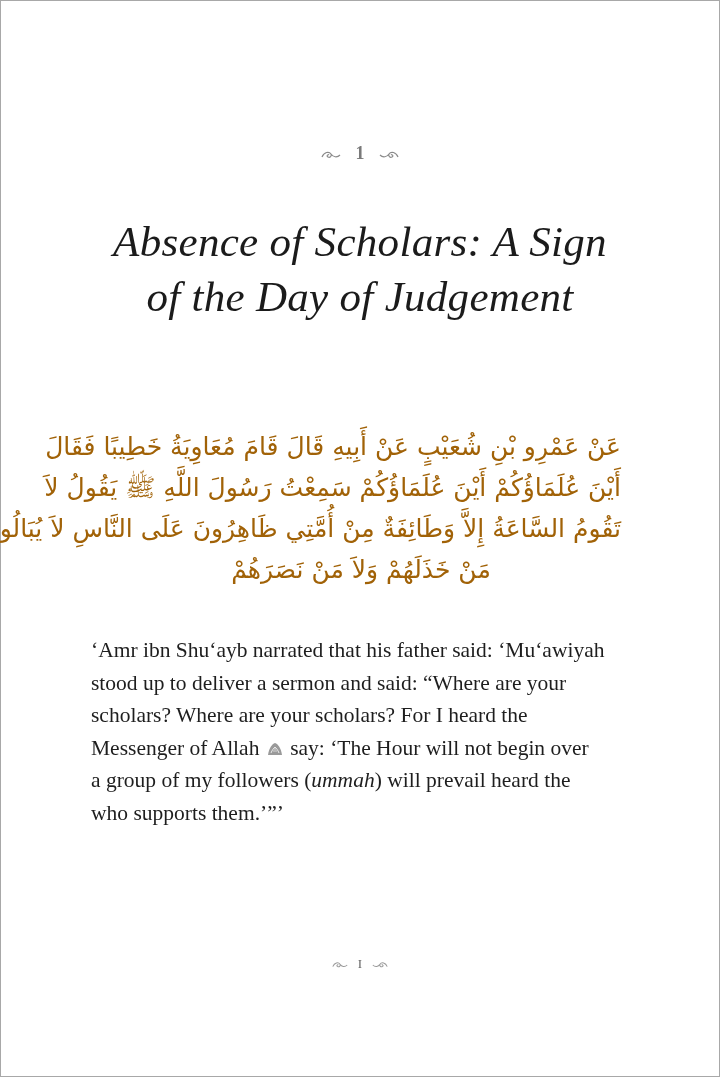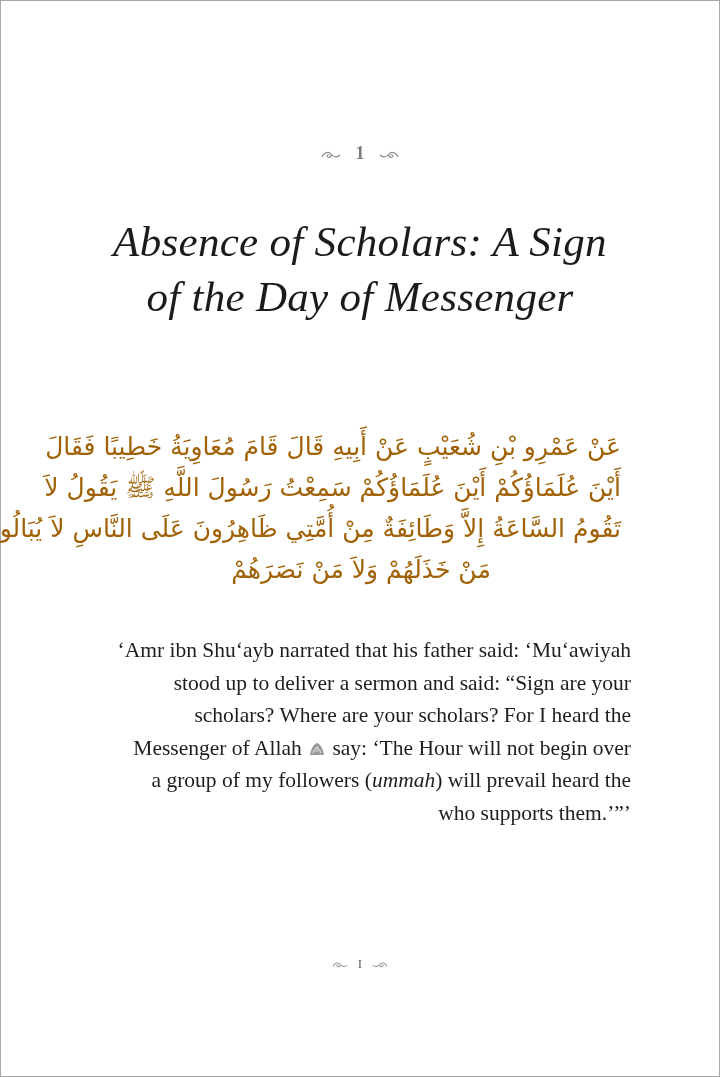--- a/index.html
+++ b/index.html
@@ -66,21 +66,21 @@
       font-size: 25px;
       line-height: 41px;
       color: #a16207;
     }
     .arabic .line { display: block; white-space: nowrap; }
     .translation {
       position: absolute;
       top: 633px;
       left: 90px;
       width: 540px;
-      text-align: right;
+      text-align: left;
       font-family: "Liberation Serif", serif;
       font-size: 21.5px;
       line-height: 32.5px;
       color: #1e1e1e;
     }
     .translation .line { display: block; white-space: nowrap; }
     .translation em { font-style: italic; }
     .honorific {
       display: inline-block;
       width: 16px;
@@ -116,33 +116,33 @@
     <span>1</span>
     <span class="flourish">
       <svg width="20" height="12" viewBox="0 0 20 12">
         <path d="M19 8 C17 3, 12 2, 10 5 C9 7, 11 9, 13 8 C15 7, 13 5, 12 6 M10 5 C8 8, 4 9, 1 6" fill="none" stroke="#8a8a8a" stroke-width="1.2"></path>
       </svg>
     </span>
   </div>
 
   <h1 class="title" style="margin:0;font-weight:normal;">
     <span class="line">Absence of Scholars: A Sign</span>
-    <span class="line">of the Day of Messenger</span>
+    <span class="line">of the Day of Judgement</span>
   </h1>
 
   <div class="arabic" lang="ar">
     <span class="line">عَنْ عَمْرِو بْنِ شُعَيْبٍ عَنْ أَبِيهِ قَالَ قَامَ مُعَاوِيَةُ خَطِيبًا فَقَالَ</span>
     <span class="line">أَيْنَ عُلَمَاؤُكُمْ أَيْنَ عُلَمَاؤُكُمْ سَمِعْتُ رَسُولَ اللَّهِ ﷺ يَقُولُ لاَ</span>
     <span class="line">تَقُومُ السَّاعَةُ إِلاَّ وَطَائِفَةٌ مِنْ أُمَّتِي ظَاهِرُونَ عَلَى النَّاسِ لاَ يُبَالُونَ</span>
     <span class="line">مَنْ خَذَلَهُمْ وَلاَ مَنْ نَصَرَهُمْ</span>
   </div>
 
   <div class="translation">
     <span class="line">‘Amr ibn Shu‘ayb narrated that his father said: ‘Mu‘awiyah</span>
-    <span class="line">stood up to deliver a sermon and said: “Sign are your</span>
+    <span class="line">stood up to deliver a sermon and said: “Where are your</span>
     <span class="line">scholars? Where are your scholars? For I heard the</span>
     <span class="line"><span>Messenger of Allah</span> <span class="honorific"><svg width="16" height="14" viewBox="0 0 16 14">
             <path d="M1 13 C2 6, 5 2, 8 1 C11 2, 14 6, 15 13 Z" fill="#9a9a9a"></path>
             <path d="M4 11 C5 8, 7 6, 8 5 C9 6, 11 8, 12 11" fill="none" stroke="#ffffff" stroke-width="0.8"></path>
             <path d="M6 9 L10 9 M7 7 L9 7" stroke="#ffffff" stroke-width="0.6"></path>
           </svg></span> <span>say: ‘The Hour will not begin over</span></span>
     <span class="line"><span>a group of my followers (</span><em>ummah</em><span>) will prevail heard the</span></span>
     <span class="line">who supports them.’”’</span>
   </div>
 

